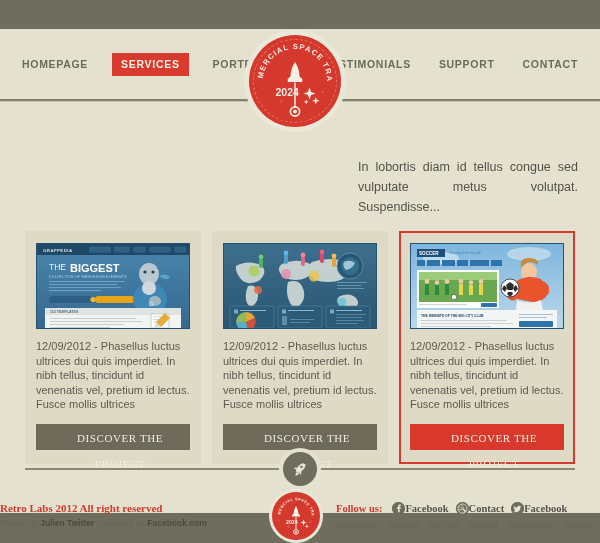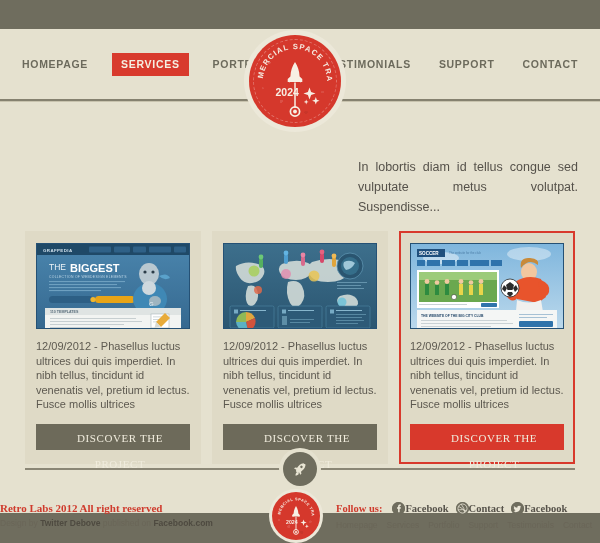--- a/index.html
+++ b/index.html
@@ -636,21 +636,21 @@
             <path d="M16.5 3.2 c-4.4 0.6 -7.3 3.3 -9.2 6.4 l-2.9 -0.6 -1.5 1.6 3.2 1.6 c-0.3 0.8 -0.5 1.5 -0.6 2.1 l2.5 2.5 c0.6 -0.1 1.3 -0.3 2.1 -0.6 l1.6 3.2 1.6 -1.5 -0.6 -2.9 c3.1 -1.9 5.8 -4.8 6.4 -9.2 0.1 -0.9 -0.6 -1.7 -1.6 -1.6 z M14.6 9.4 a1.7 1.7 0 1 1 -2.4 -2.4 a1.7 1.7 0 0 1 2.4 2.4 z" fill="#e8e4d3"></path>
             <path d="M6.4 16.4 c-1.2 1.2 -1.6 4.2 -1.6 4.2 s3 -0.4 4.2 -1.6 c0.7 -0.7 0.7 -1.8 0 -2.6 -0.8 -0.7 -1.9 -0.7 -2.6 0 z" fill="#e8e4d3"></path>
           </svg>
         </div>
       </div>
 
       <div class="footer">
 
         <div class="footer-left">
           <p class="footer-copy">Retro Labs 2012 All right reserved</p>
-          <p class="footer-credit"><span>Design by </span><b>Twitter Debove</b><span> published on </span><b>Facebook.com</b></p>
+          <p class="footer-credit"><span>Design by </span><b>Julien Twitter</b><span> published on </span><b>Facebook.com</b></p>
         </div>
 
         <div class="badge badge-footer">
           <div class="badge-speck"></div>
           <svg class="badge-svg" width="48" height="48" viewBox="0 0 92 92">
             <defs>
               <path id="arcF" d="M 16,46 A 30,30 0 0 1 76,46"></path>
             </defs>
             <text font-family="Liberation Sans, sans-serif" font-size="7.2" font-weight="bold" fill="#f6ece2" letter-spacing="1.0">
               <textPath href="#arcF" startOffset="50%" text-anchor="middle">COMMERCIAL SPACE TRAVEL</textPath>

